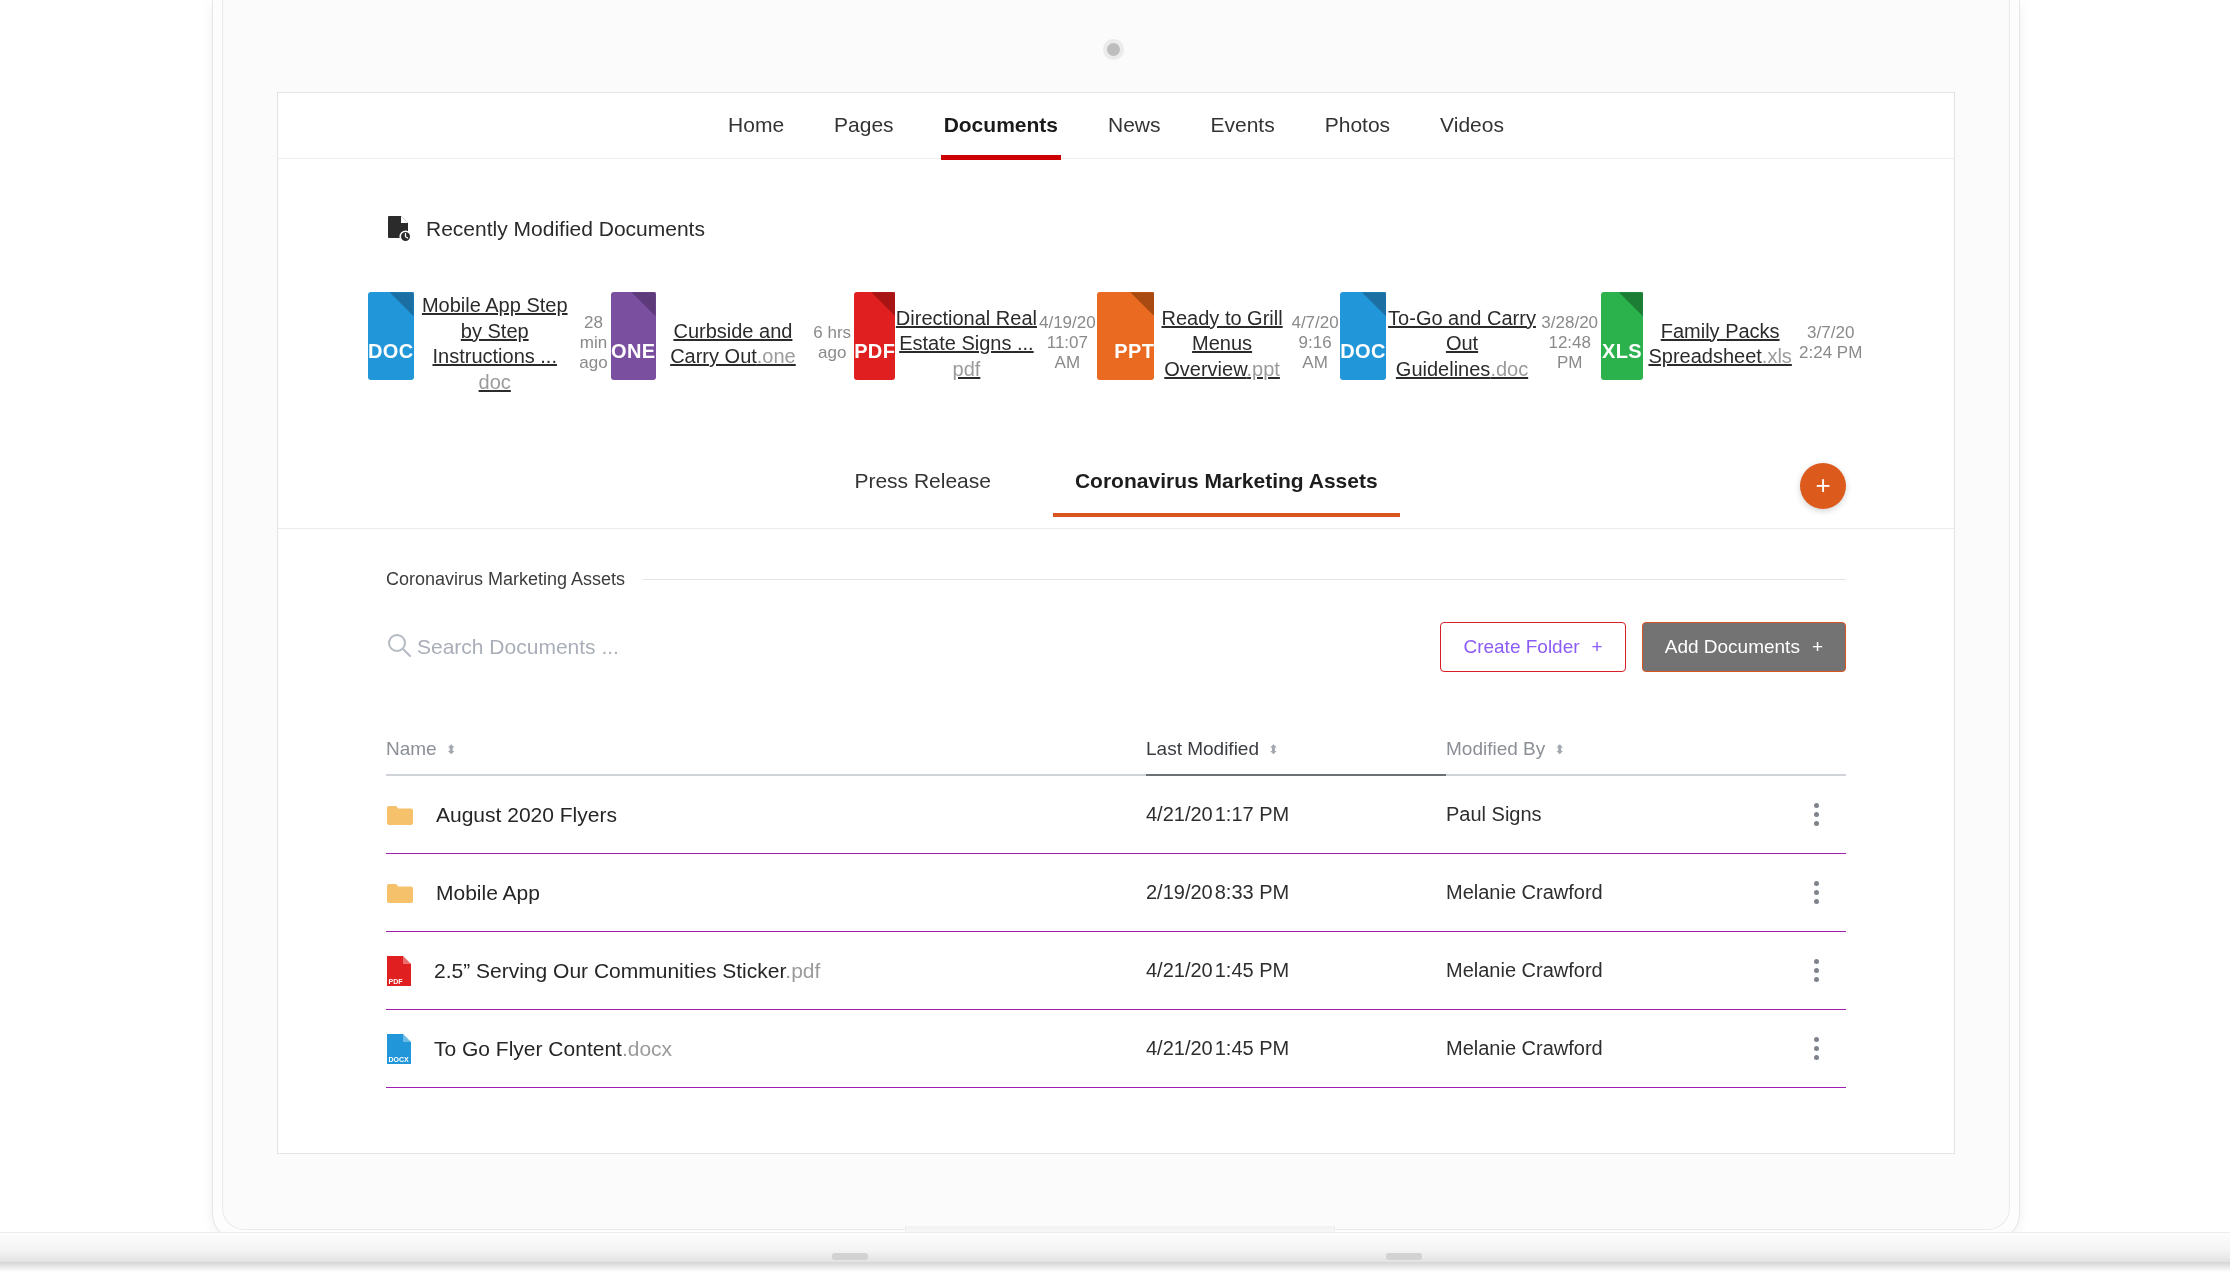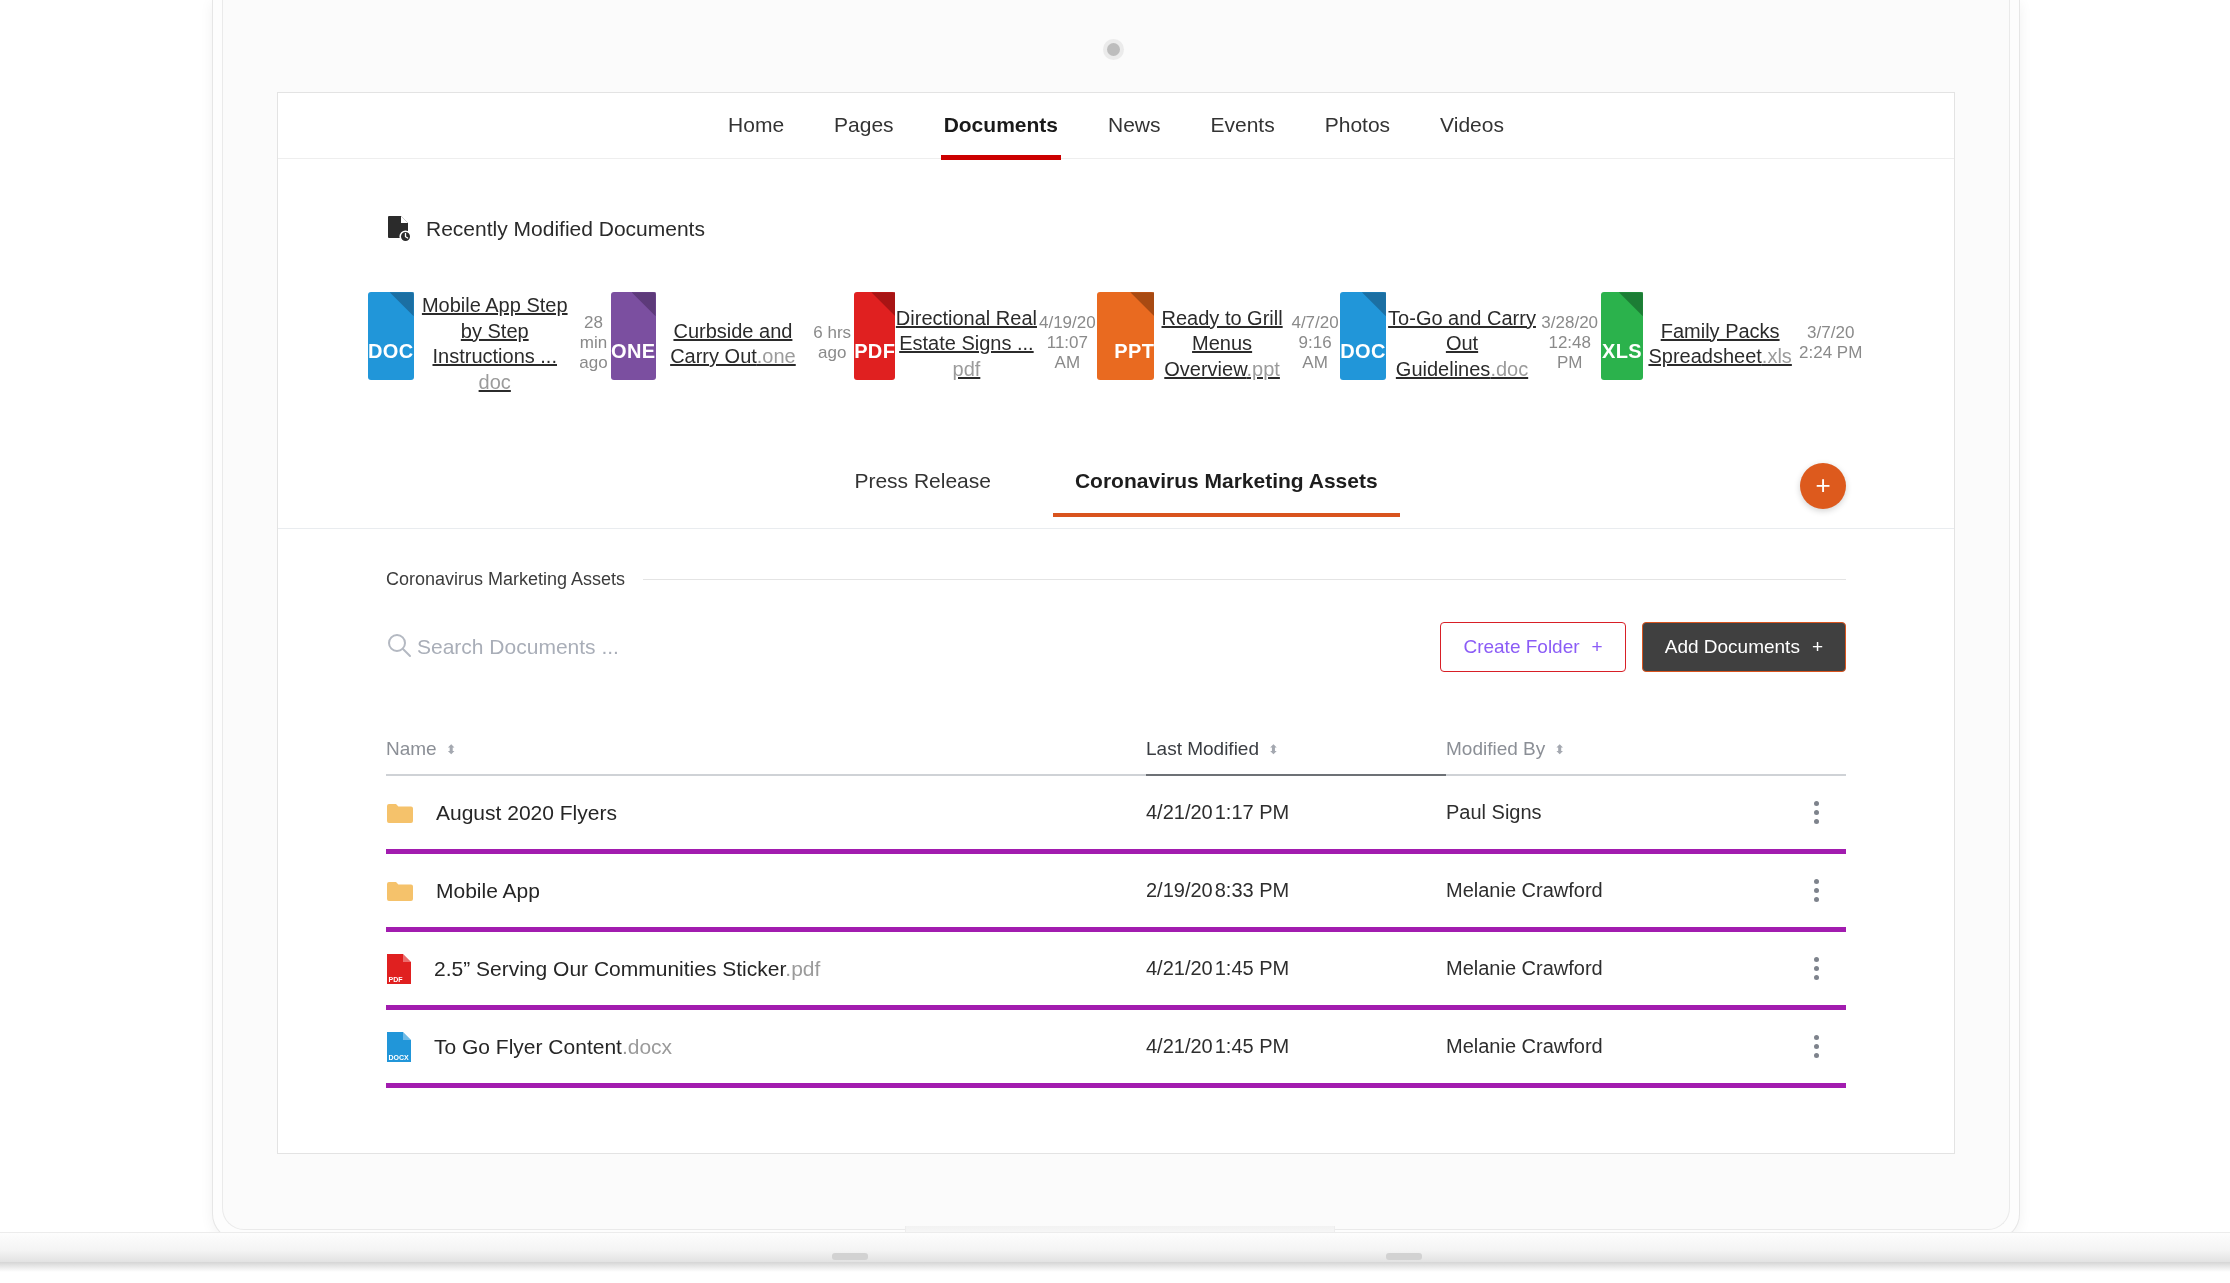--- a/index.html
+++ b/index.html
@@ -267,21 +267,21 @@
     gap: 12px;
     cursor: pointer;
     white-space: nowrap;
   }
   #create-folder-btn {
     background: #ffffff;
     border: 1px solid #d81f26;
     color: #8b5cf6;
   }
   #add-documents-btn {
-    background: #404040;
+    background: #737373;
     border: 1px solid #d9541e;
     color: #ffffff;
     margin-left: 16px;
   }
 
   
   #doc-table { margin-top: 56px; width: 100%; }
   .trow { display: flex; align-items: center; }
   .c-name { flex: 0 0 760px; display: flex; align-items: center; gap: 22px; }
   .c-mod  { flex: 0 0 300px; }
@@ -302,21 +302,21 @@
     line-height: 1;
     color: #a4a8b0;
     letter-spacing: -1px;
   }
   .head-rules { display: flex; margin-top: 4px; }
   .head-rules .seg { height: 2px; background: #cfd2d6; }
   .head-rules .seg.strong { background: #6d7176; }
 
   .drow {
     height: 78px;
-    border-bottom: 5px solid #a21caf;
+    border-bottom: 1px solid #a21caf;
   }
   .drow .fname-cell { font-size: 21px; color: #262626; }
   .drow .fname-cell .suffix { color: #9b9b9b; }
   .drow .cellval { font-size: 20px; color: #2e2e2e; }
   .date-wrap { display: flex; gap: 2px; }
 
   .folder-icon { width: 28px; height: 22px; display: block; }
   .mini-file { width: 26px; height: 32px; display: block; }
   .kebab {
     width: 6px;

